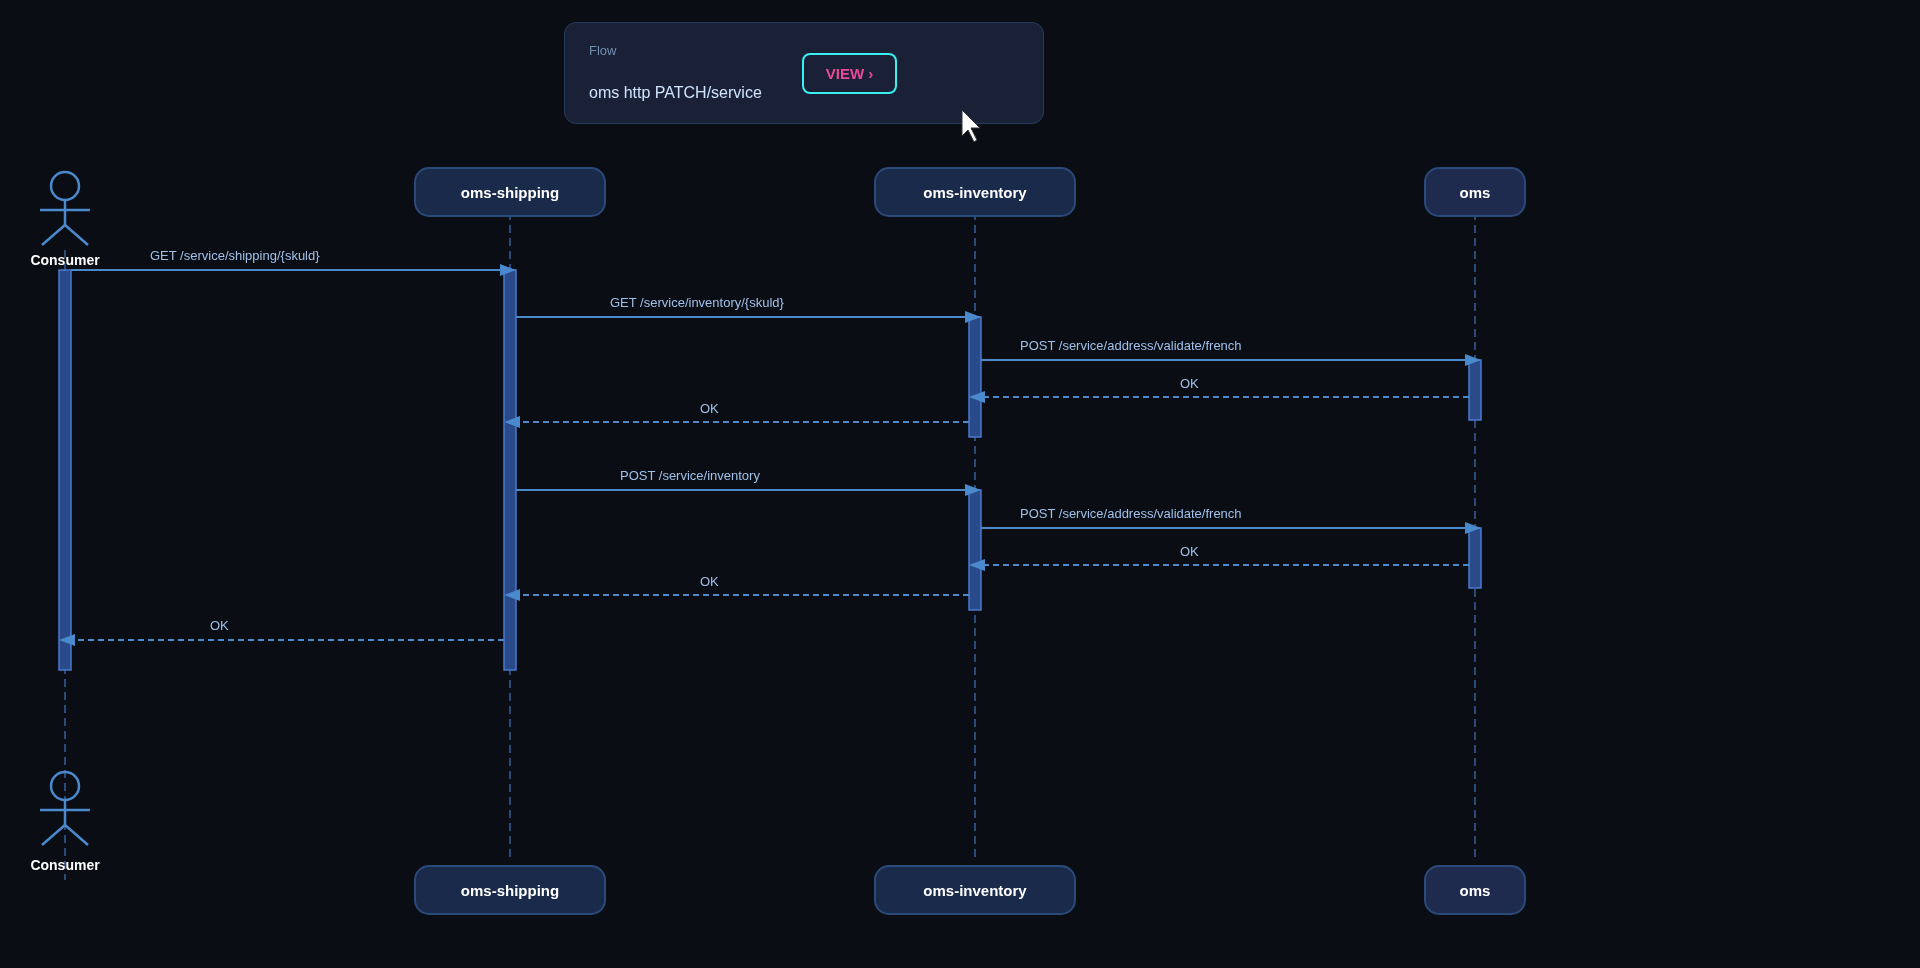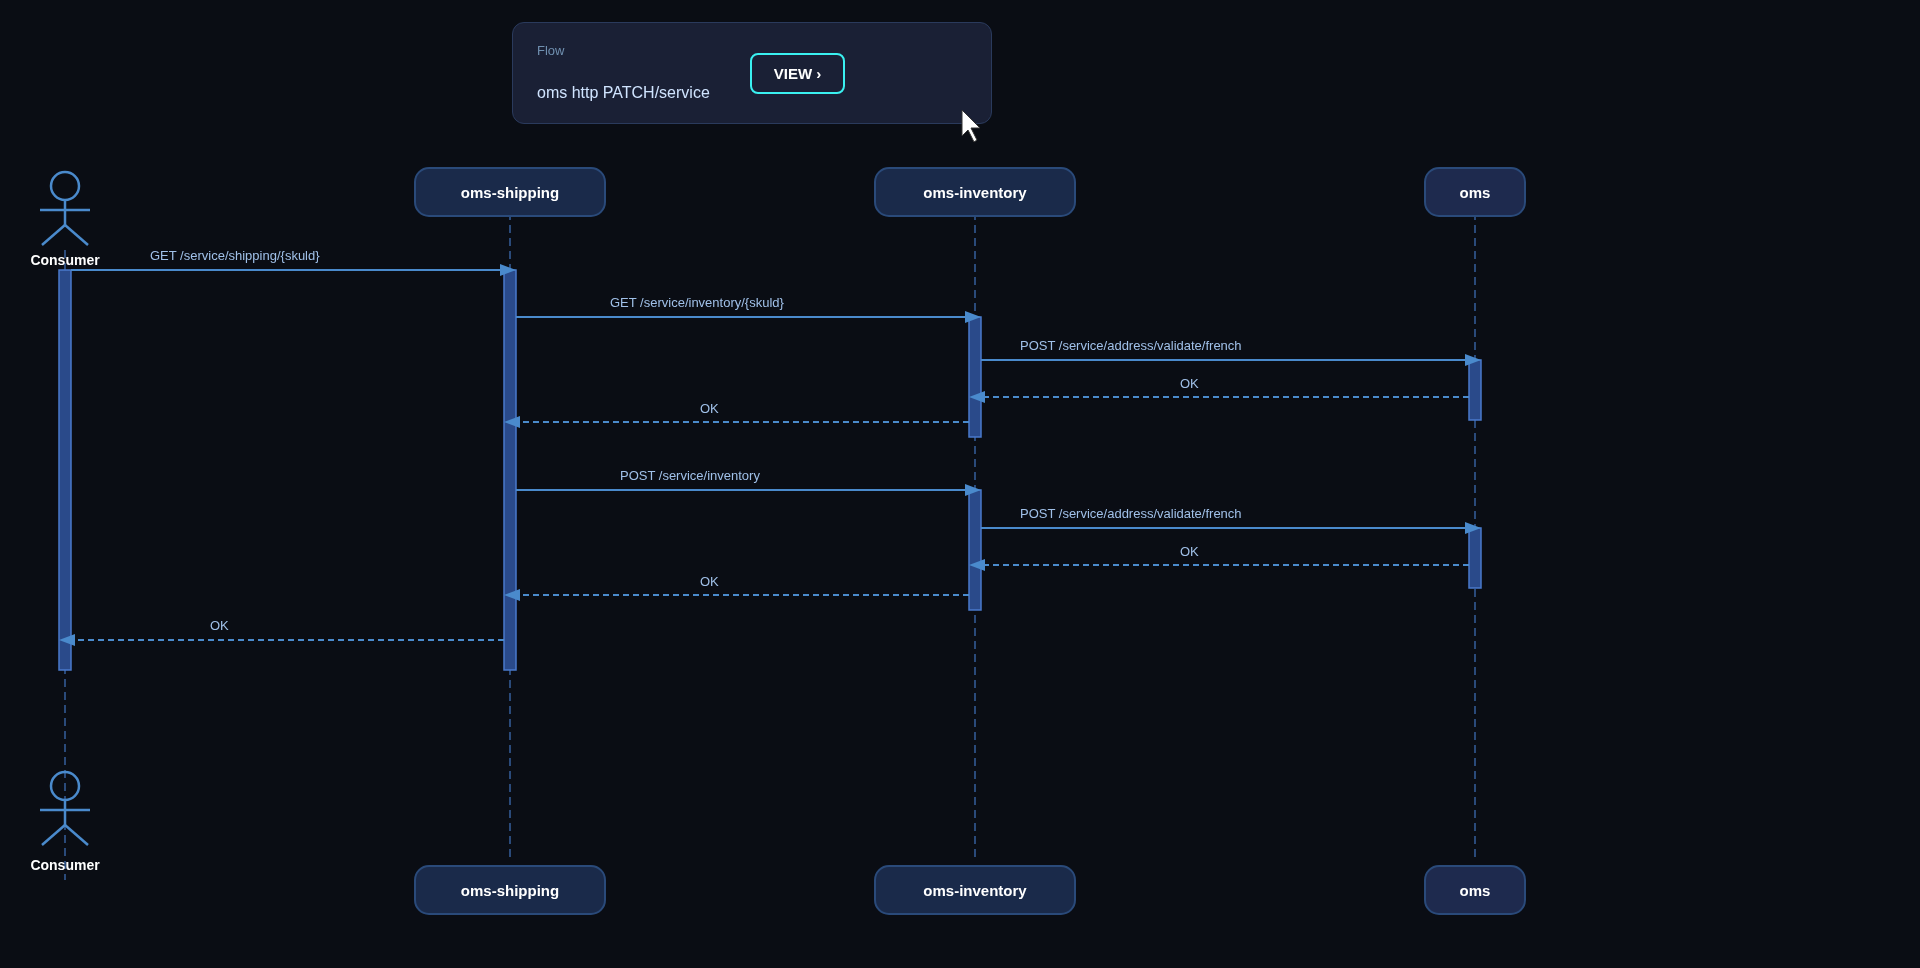--- a/index.html
+++ b/index.html
@@ -9,21 +9,21 @@
       height: 968px;
       overflow: hidden;
       font-family: 'Segoe UI', Arial, sans-serif;
       position: relative;
     }
 
     
     .tooltip-card {
       position: absolute;
       top: 22px;
-      left: 512px;
+      left: 564px;
       background: #1a2035;
       border: 1.5px solid #2a3a5c;
       border-radius: 12px;
       padding: 18px 24px;
       display: flex;
       align-items: center;
       gap: 40px;
       min-width: 480px;
     }
     .tooltip-text {
@@ -37,21 +37,21 @@
     }
     .tooltip-text .value {
       font-size: 16px;
       color: #d0e4ff;
       font-weight: 400;
       margin-top: 18px;
     }
     .view-btn {
       background: transparent;
       border: 2px solid #3af0f0;
-      color: #ffffff;
+      color: #ec4899;
       border-radius: 8px;
       padding: 10px 22px;
       font-size: 15px;
       font-weight: 600;
       cursor: pointer;
       display: flex;
       align-items: center;
       gap: 6px;
       white-space: nowrap;
     }

